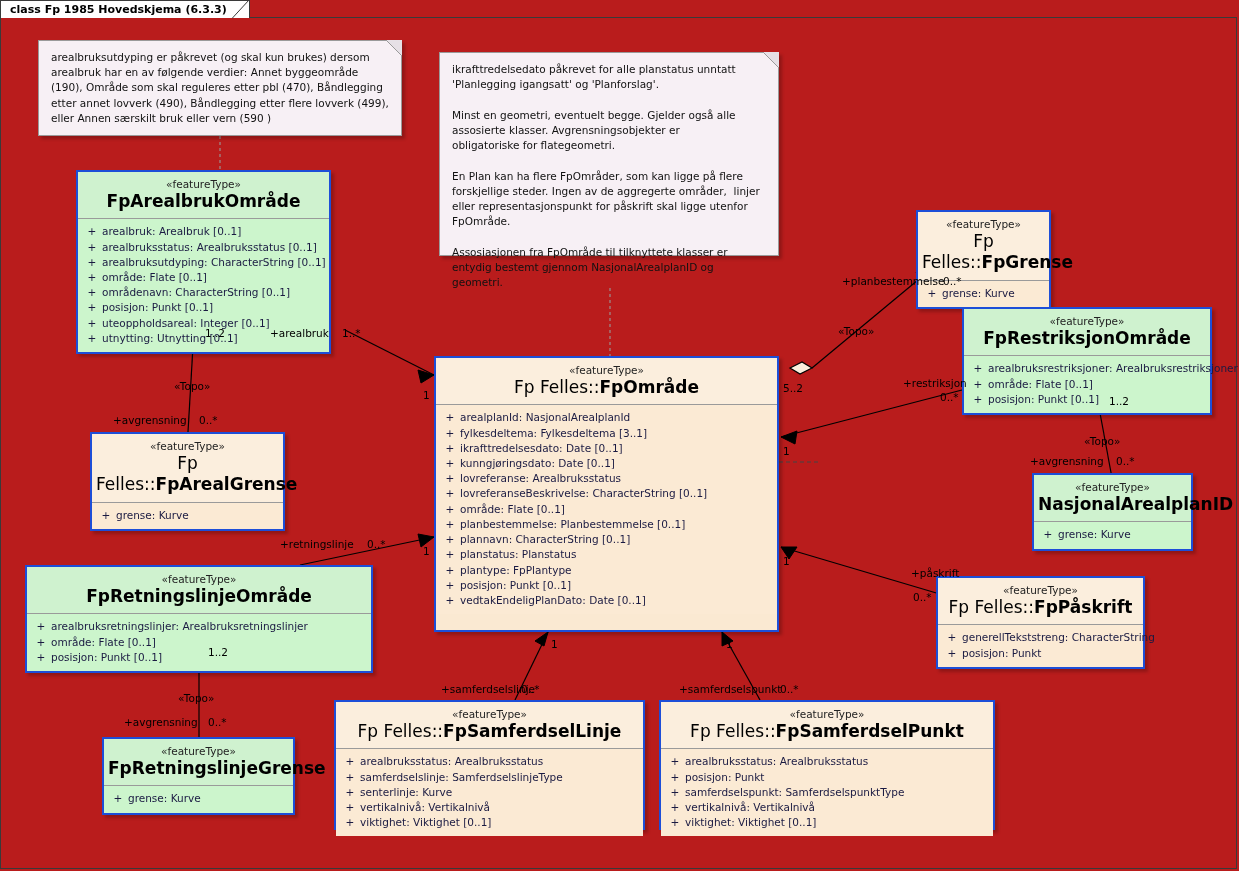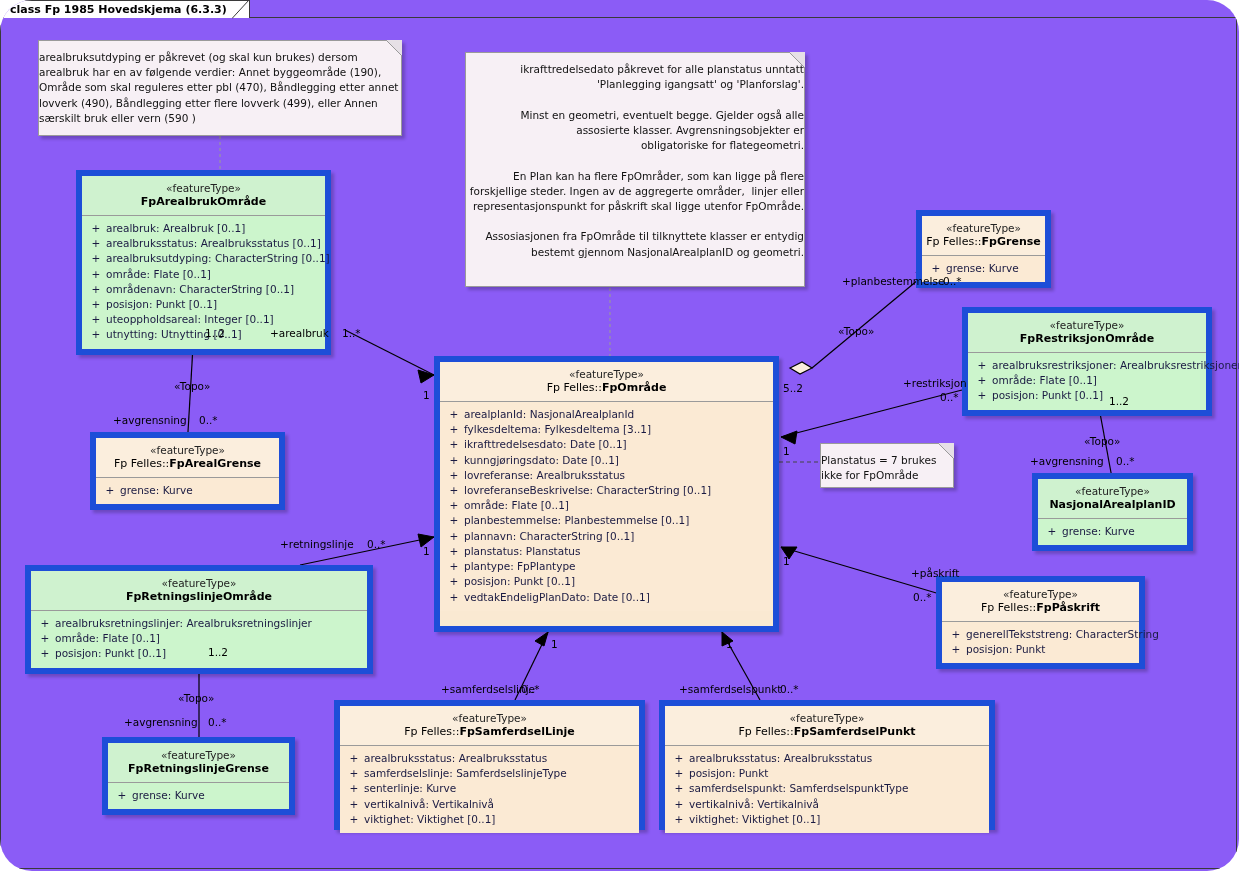--- a/index.html
+++ b/index.html
@@ -1,47 +1,47 @@
 <!DOCTYPE html>
 <html><head>
 <meta charset="utf-8">
 <style>
   html,body{margin:0;padding:0;background:#ffffff;}
   body{font-family:"DejaVu Sans","Liberation Sans",sans-serif;}
-  #canvas{position:relative;width:1239px;height:871px;background:#8b5cf6;overflow:hidden;border-radius:32px;}
+  #canvas{position:relative;width:1239px;height:871px;background:#b91c1c;overflow:hidden;}
 
   
   #frame{position:absolute;left:0;top:17px;width:1237px;height:852px;border:1px solid #3a3a3a;box-sizing:border-box;}
   #title-tab{position:absolute;left:0;top:0;height:18px;box-sizing:border-box;
     border:1px solid #3a3a3a;border-bottom:none;background:#ffffff;padding:0 22px 0 9px;
     display:flex;align-items:center;font-size:11px;font-weight:bold;color:#000;white-space:nowrap;z-index:5;}
   #title-tab .slant{position:absolute;right:-1px;top:-1px;width:18px;height:19px;overflow:hidden;}
   #title-tab .slant svg{display:block;}
 
   
-  .cls{position:absolute;box-sizing:border-box;border:6px solid #1d4ed8;
+  .cls{position:absolute;box-sizing:border-box;border:2px solid #1d4ed8;
        box-shadow:3px 3px 3px rgba(0,0,0,0.22);}
   .cls .hdr{padding:6px 4px 6px 4px;text-align:center;line-height:1.25;border-bottom:1px solid #9a9a9a;}
   .cls .stereo{font-size:10.5px;color:#222;}
-  .cls .cname{font-size:11px;font-weight:bold;color:#000;}
+  .cls .cname{font-size:17px;font-weight:bold;color:#000;}
   .cls .attrs{padding:5px 4px 6px 4px;}
   .cls .attr{font-size:10.5px;color:#1a1a42;line-height:1.45;white-space:nowrap;display:flex;}
   .cls .attr .vis{display:inline-block;width:20px;text-align:center;color:#1a1a42;flex:none;}
 
   .green{background:#ccf0cc;}
   .green .hdr{background:#cff2cf;}
   .green .attrs{background:#ccf5cc;}
   .tan{background:#fae9d2;}
   .tan .hdr{background:#fbeedd;}
   .tan .attrs{background:#fbead4;}
 
   
   .note{position:absolute;box-sizing:border-box;background:#f7f0f5;border:1px solid #9a9a9a;
         box-shadow:3px 3px 3px rgba(0,0,0,0.22);font-size:10.5px;color:#111;line-height:1.45;
-        padding:9px 0;white-space:pre-wrap;}
+        padding:9px 12px;white-space:pre-wrap;}
   .note .fold{position:absolute;right:-1px;top:-1px;width:16px;height:16px;}
 
   
   .lbl{position:absolute;font-size:10.5px;color:#000;white-space:nowrap;}
 
   svg.wires{position:absolute;left:0;top:0;width:1239px;height:871px;pointer-events:none;}
   svg.wires line,svg.wires path,svg.wires polyline{stroke:#000;stroke-width:1.2;fill:none;}
   svg.wires .dash{stroke:#9a9a9a;stroke-width:1.1;stroke-dasharray:3 3;}
   svg.wires .dash2{stroke:#444;stroke-width:1.1;stroke-dasharray:4 3;}
   .diamond{fill:#fbeedd;stroke:#000;stroke-width:1.2;}
@@ -100,32 +100,28 @@
     <polygon class="solidarrow" points="548,632 535,641 544,646"></polygon>
 
     <line x1="722" y1="632" x2="760" y2="700"></line>
     <polygon class="solidarrow" points="722,632 722,646 733,641"></polygon>
   </svg>
 
   <div class="note" style="left:38px;top:40px;width:364px;height:96px;">arealbruksutdyping er påkrevet (og skal kun brukes) dersom arealbruk har en av følgende verdier: Annet byggeområde (190), Område som skal reguleres etter pbl (470), Båndlegging etter annet lovverk (490), Båndlegging etter flere lovverk (499), eller Annen særskilt bruk eller vern (590 )<span class="fold"><svg width="16" height="16" viewBox="0 0 16 16">
           <path d="M0,0 L16,16 L16,0 Z" fill="#e6e0e6" stroke="none"></path>
           <path d="M0,0 L16,16" stroke="#9a9a9a" stroke-width="1" fill="none"></path>
         </svg></span></div>
-  <div class="note" style="left:465px;top:52px;width:340px;height:235px;text-align:right;">ikrafttredelsedato påkrevet for alle planstatus unntatt 'Planlegging igangsatt' og 'Planforslag'.
+  <div class="note" style="left:439px;top:52px;width:340px;height:204px;">ikrafttredelsedato påkrevet for alle planstatus unntatt 'Planlegging igangsatt' og 'Planforslag'.
 
 Minst en geometri, eventuelt begge. Gjelder også alle assosierte klasser. Avgrensningsobjekter er
 obligatoriske for flategeometri.
 
 En Plan kan ha flere FpOmråder, som kan ligge på flere forskjellige steder. Ingen av de aggregerte områder,  linjer eller representasjonspunkt for påskrift skal ligge utenfor FpOmråde.
 
 Assosiasjonen fra FpOmråde til tilknyttete klasser er entydig bestemt gjennom NasjonalArealplanID og geometri.<span class="fold"><svg width="16" height="16" viewBox="0 0 16 16">
-          <path d="M0,0 L16,16 L16,0 Z" fill="#e6e0e6" stroke="none"></path>
-          <path d="M0,0 L16,16" stroke="#9a9a9a" stroke-width="1" fill="none"></path>
-        </svg></span></div>
-  <div class="note" style="left:820px;top:443px;width:134px;height:45px;">Planstatus = 7 brukes ikke for FpOmråde<span class="fold"><svg width="16" height="16" viewBox="0 0 16 16">
           <path d="M0,0 L16,16 L16,0 Z" fill="#e6e0e6" stroke="none"></path>
           <path d="M0,0 L16,16" stroke="#9a9a9a" stroke-width="1" fill="none"></path>
         </svg></span></div>
 
   <div class="cls green" style="left:76px;top:170px;width:255px;">
     <div class="hdr">
       <div class="stereo">«featureType»</div>
       <div class="cname">FpArealbrukOmråde</div>
     </div>
     <div class="attrs">

